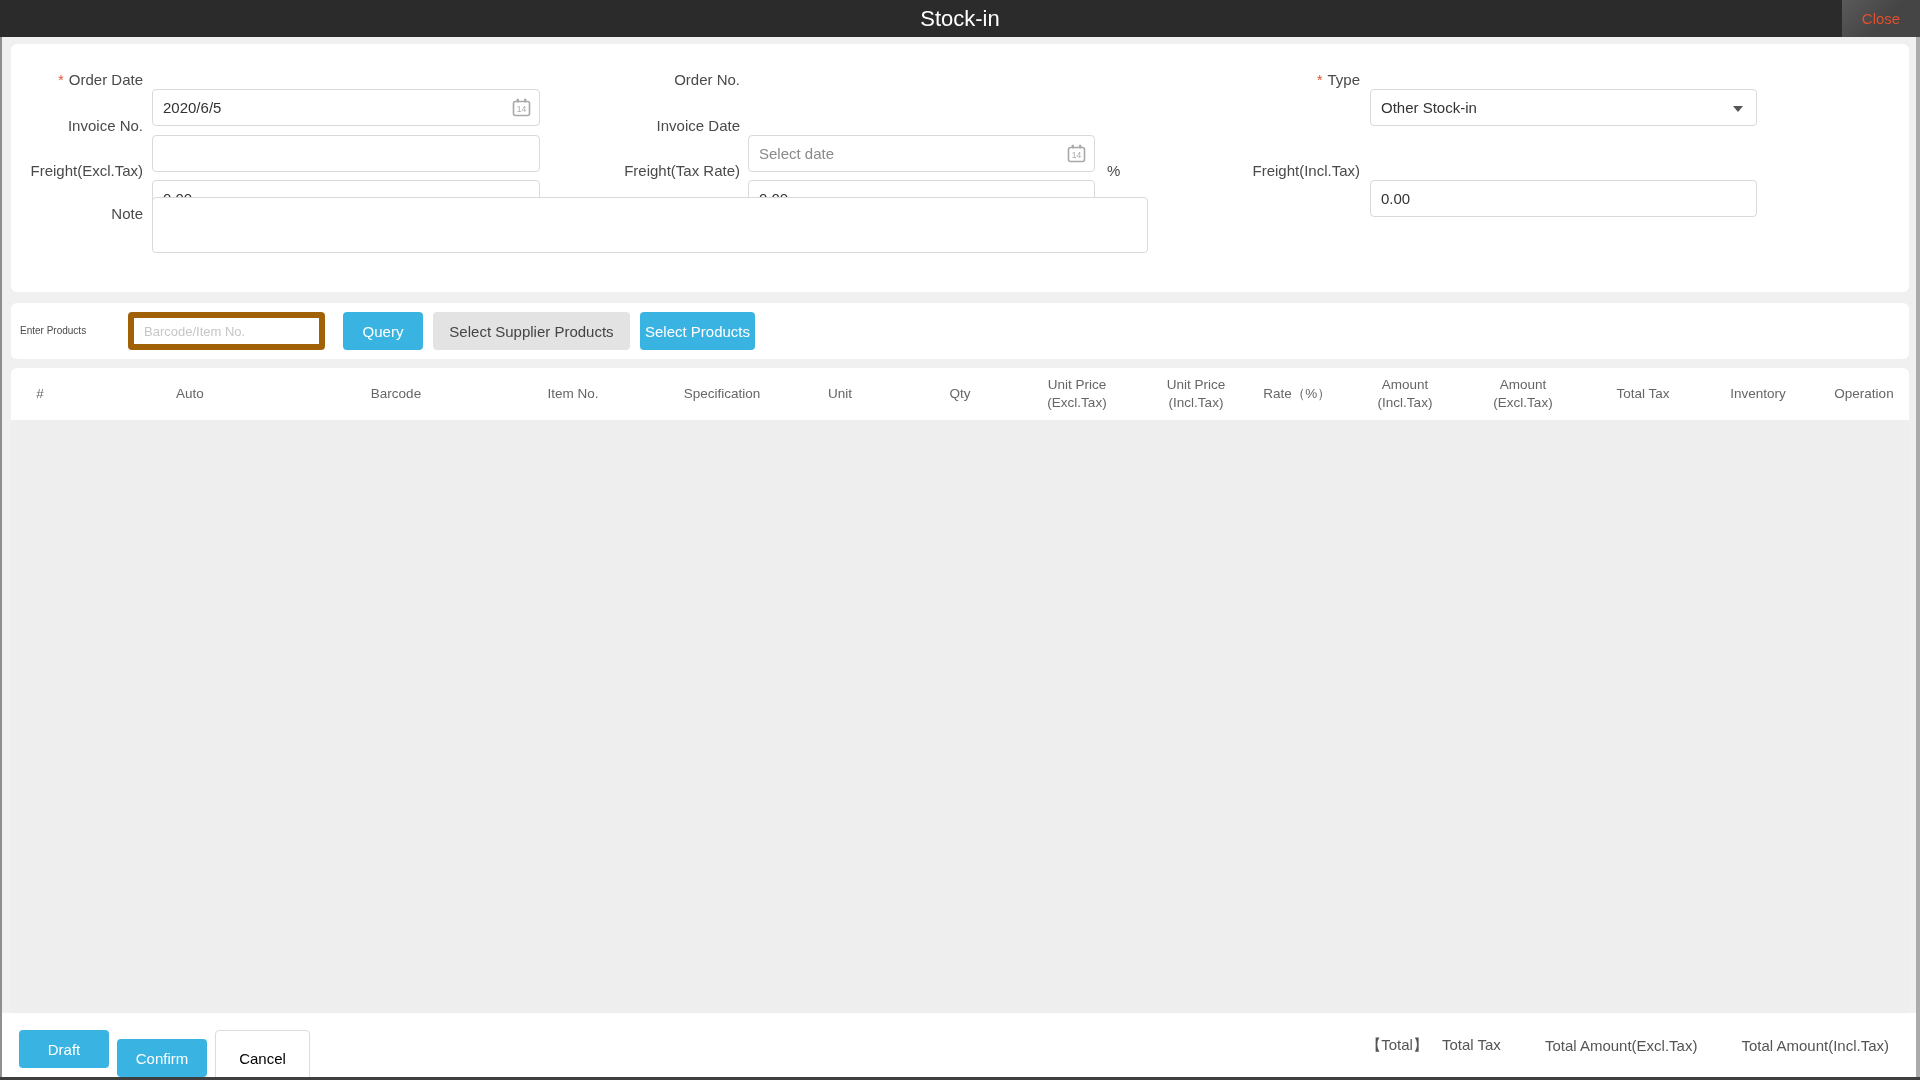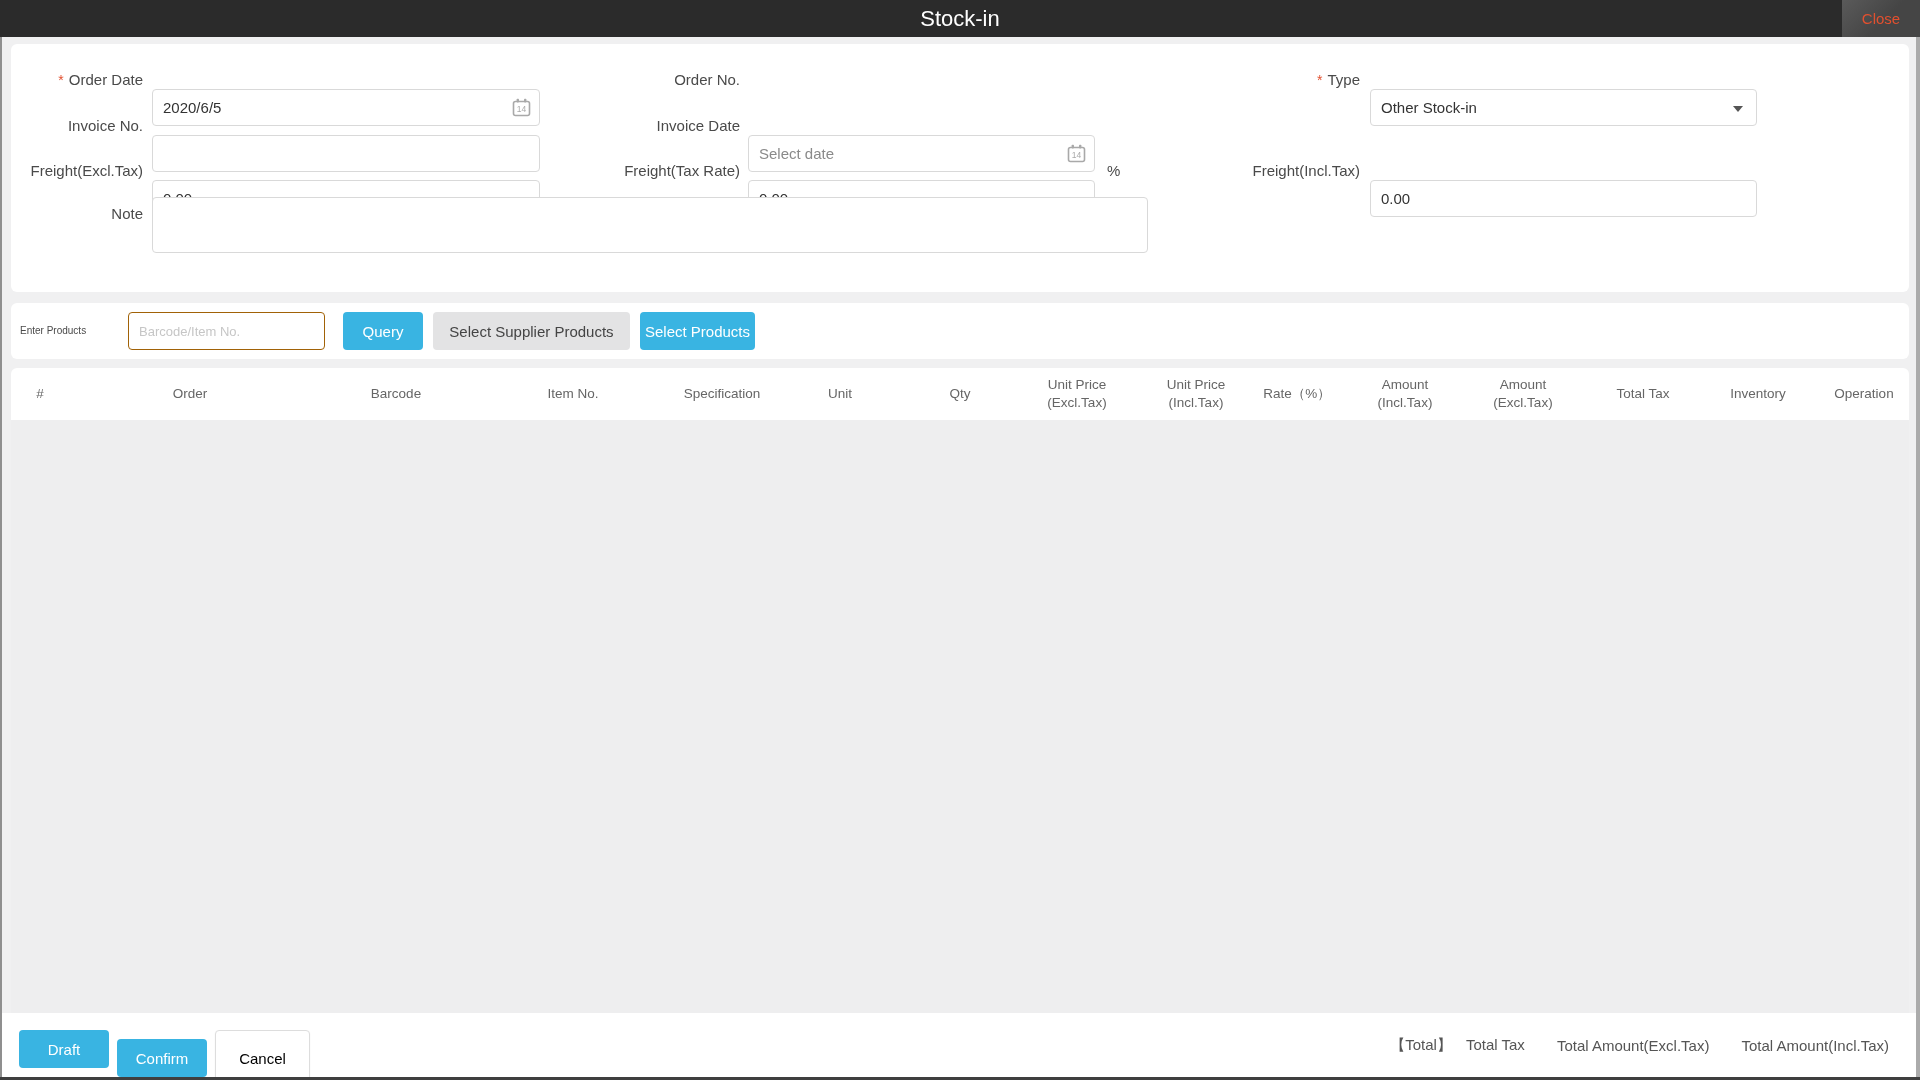--- a/index.html
+++ b/index.html
@@ -64,21 +64,21 @@
   .select-box { position:relative; cursor:pointer; line-height:35px; }
   .caret {
     position:absolute; right:13px; top:16px;
     width:0; height:0;
     border-left:5px solid transparent; border-right:5px solid transparent;
     border-top:6px solid #555;
   }
   
   .prod-label { position:absolute; left:9px; top:0; height:56px; line-height:56px; font-size:10px; color:#4a4a4a; }
   .prod-input { position:absolute; left:117px; top:9px; width:197px; height:38px;
-    border:1px solid #a16207; border-radius:4px; padding:0 10px; outline:none;
+    border:6px solid #a16207; border-radius:4px; padding:0 10px; outline:none;
     font-family:"Liberation Sans", sans-serif; font-size:13px; color:#333; }
   .prod-input::placeholder { color:#c6c6c6; }
   .btn { border:none; border-radius:4px; font-family:"Liberation Sans", sans-serif;
     font-size:15px; cursor:pointer; }
   .btn-blue { background:#39b4e2; color:#ffffff; }
   .btn-gray { background:#e3e3e4; color:#444444; }
   .btn-query    { position:absolute; left:332px; top:9px; width:80px;  height:38px; }
   .btn-supplier { position:absolute; left:422px; top:9px; width:197px; height:38px; }
   .btn-selprod  { position:absolute; left:629px; top:9px; width:115px; height:38px; }
   
@@ -88,21 +88,21 @@
     white-space:pre-line; line-height:1.3;
   }
   
   .footer { position:absolute; left:0; top:1013px; width:1920px; height:64px; background:#ffffff; }
   .btn-draft   { position:absolute; left:19px;  top:17px; width:90px; height:38px; }
   .btn-confirm { position:absolute; left:117px; top:26px; width:90px; height:38px; }
   .btn-cancel  { position:absolute; left:215px; top:17px; width:95px; height:56px;
     background:#ffffff; border:1px solid #dddddd; color:#000000;
     box-shadow:0 1px 2px rgba(0,0,0,0.06); }
   .totals { position:absolute; right:31px; top:0; height:64px; display:flex; align-items:center;
-    gap:32px; font-size:15px; color:#555555; white-space:nowrap; }
+    gap:44px; font-size:15px; color:#555555; white-space:nowrap; }
   .totals .pair { display:flex; gap:14px; }
   
   .edge-left   { position:absolute; left:0; top:37px; width:2px; height:1043px; background:#8f8f8f; z-index:30; }
   .edge-right  { position:absolute; right:0; top:37px; width:4px; height:1043px; background:#ababab; z-index:30; }
   .edge-bottom { position:absolute; left:0; bottom:0; width:1920px; height:3px; background:#3f3f3f; z-index:31; }
 </style>
 </head>
 <body>
 
 <div class="titlebar">
@@ -172,21 +172,21 @@
 <div class="panel panel-prod">
   <div class="prod-label">Enter Products</div>
   <input type="text" class="prod-input" placeholder="Barcode/Item No." style="">
   <button class="btn btn-blue btn-query">Query</button>
   <button class="btn btn-gray btn-supplier">Select Supplier Products</button>
   <button class="btn btn-blue btn-selprod">Select Products</button>
 </div>
 
 <div class="panel panel-thead">
   <span class="th" style="left:29px">#</span>
-  <span class="th" style="left:179px">Order</span>
+  <span class="th" style="left:179px">Auto</span>
   <span class="th" style="left:385px">Barcode</span>
   <span class="th" style="left:562px">Item No.</span>
   <span class="th" style="left:711px">Specification</span>
   <span class="th" style="left:829px">Unit</span>
   <span class="th" style="left:949px">Qty</span>
   <span class="th" style="left:1066px">Unit Price
 (Excl.Tax)</span>
   <span class="th" style="left:1185px">Unit Price
 (Incl.Tax)</span>
   <span class="th" style="left:1286px">Rate（%）</span>

